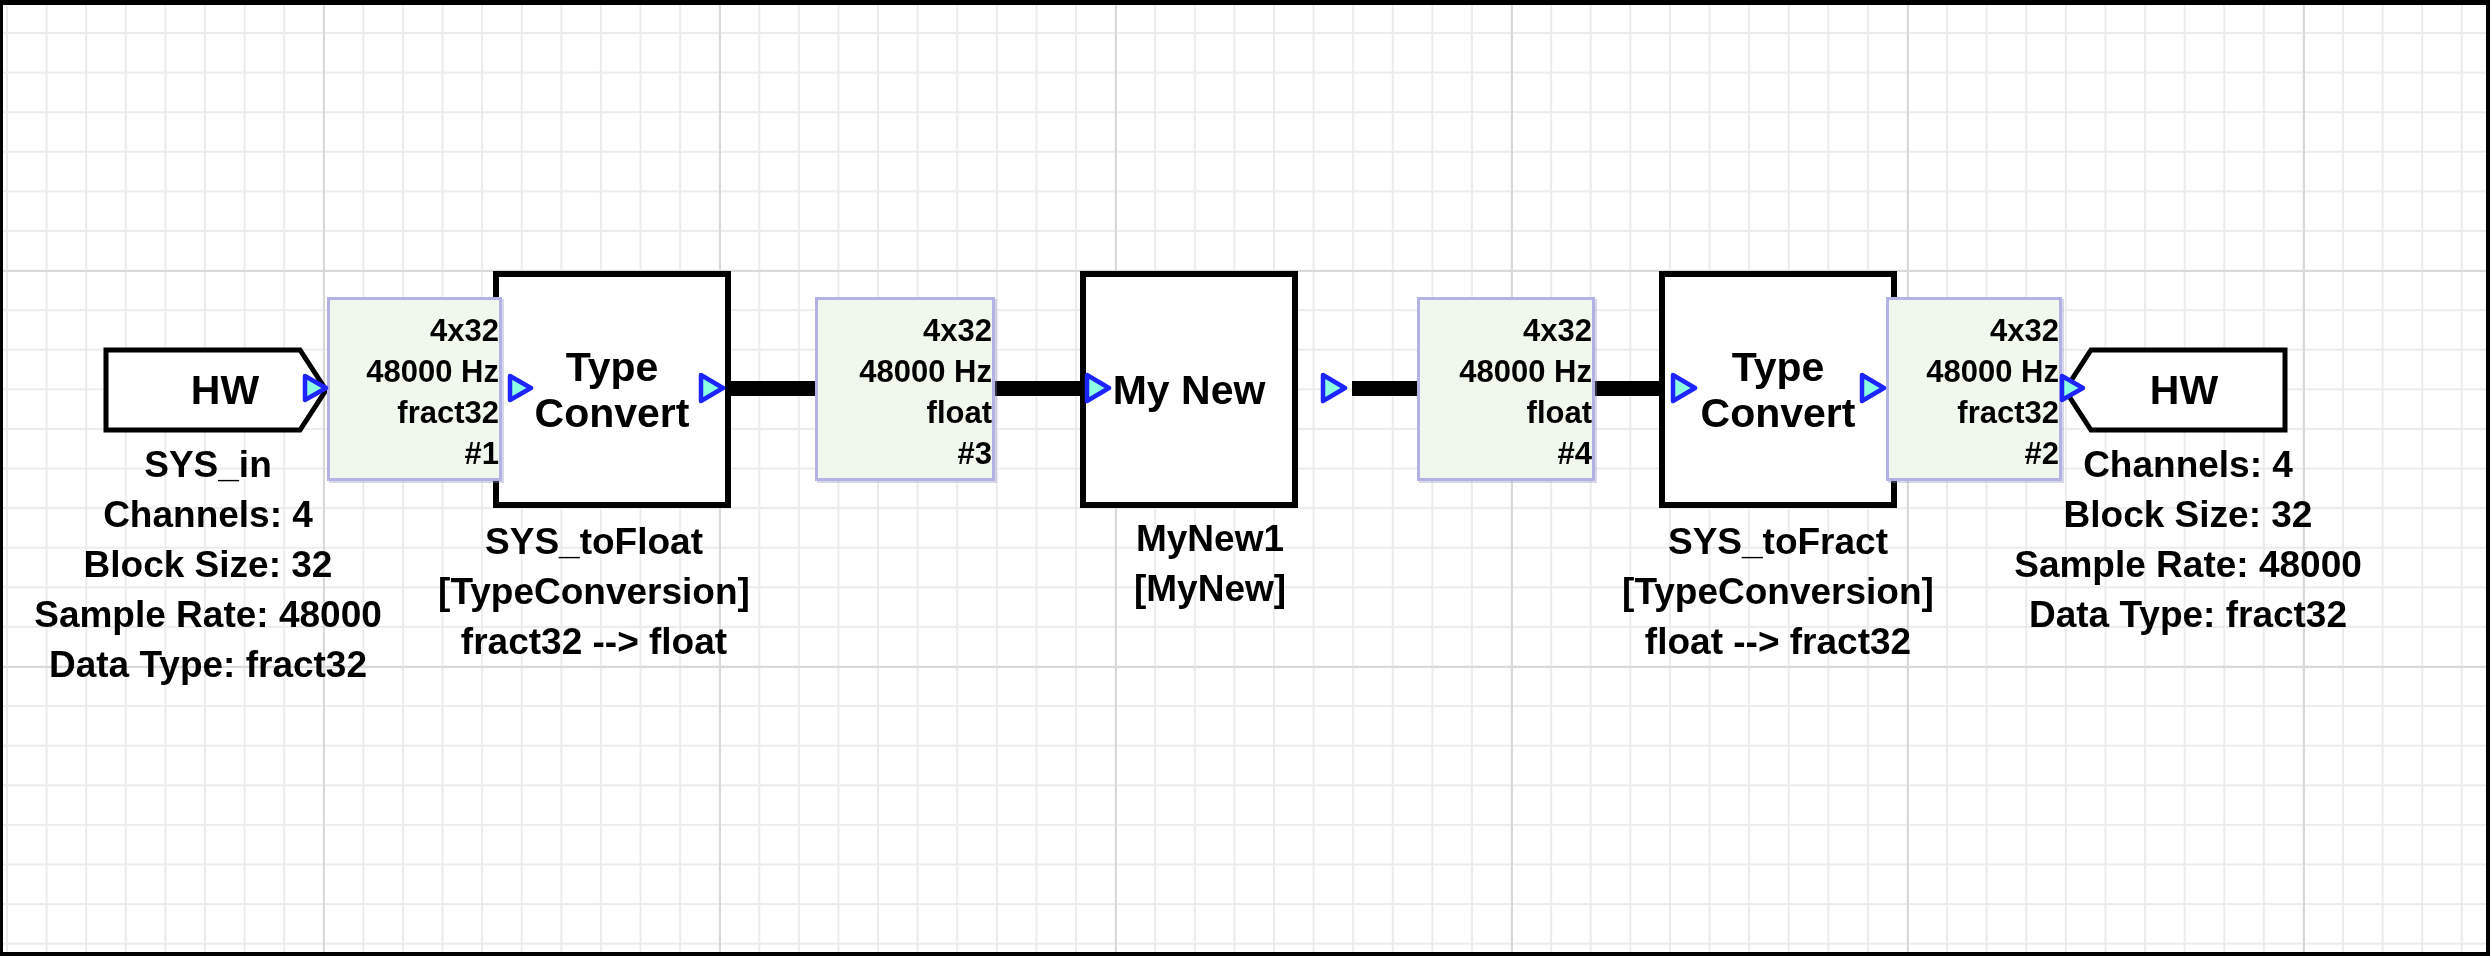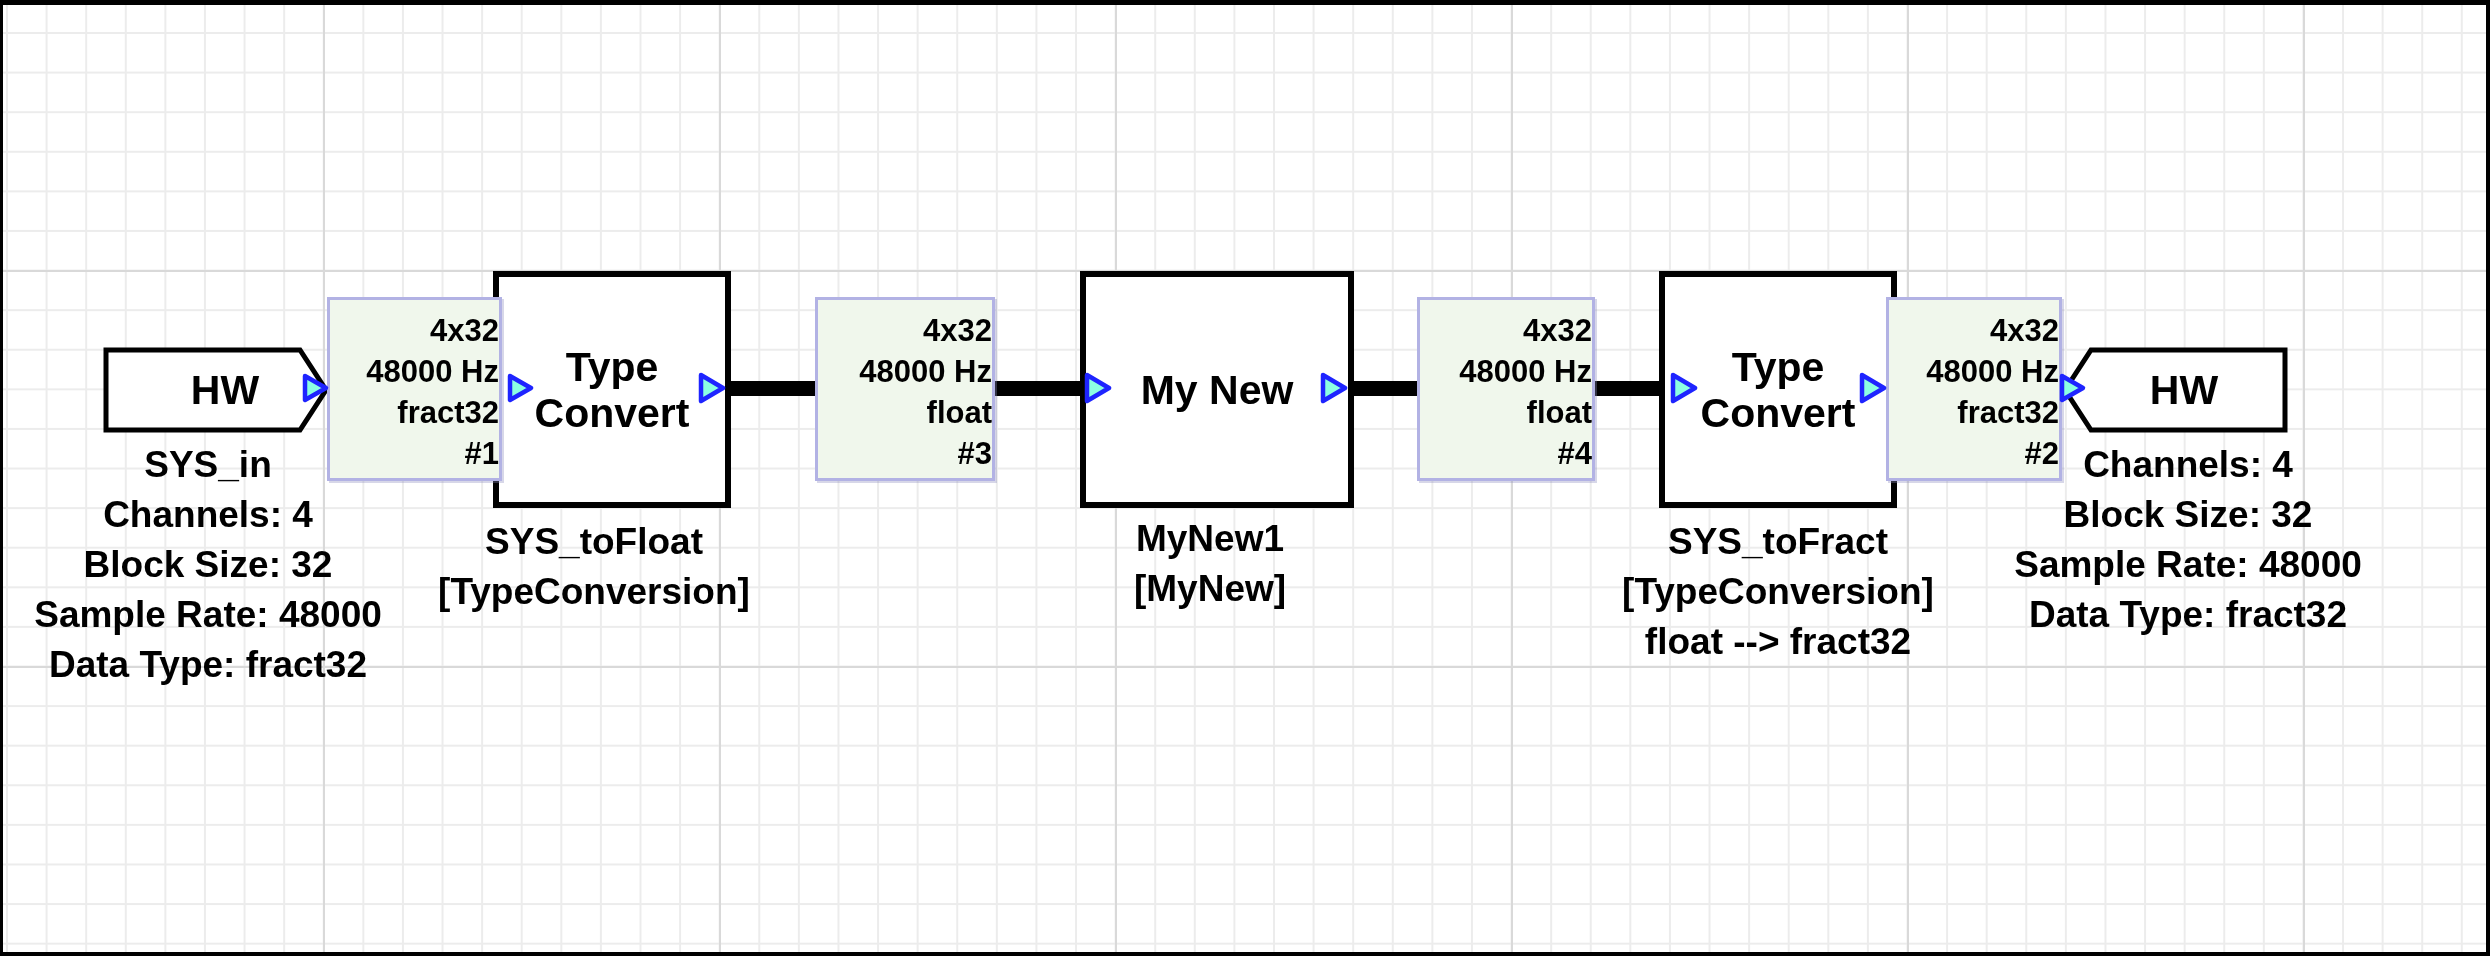--- a/index.html
+++ b/index.html
@@ -72,21 +72,21 @@
     <polygon points="3,3 197,3 223,43 197,83 3,83" fill="#ffffff" stroke="#000000" stroke-width="5"></polygon>
   </svg>
   <div class="hw-label-wrap" style="left:103px;">
     <div class="hw-label">HW</div>
   </div>
 
   <div class="module" style="left:493px; width:238px;">
     <div class="module-label">Type Convert</div>
   </div>
 
-  <div class="module" style="left:1080px; width:274px;">
+  <div class="module" style="left:1080px; width:218px;">
     <div class="module-label" style="max-width:260px;">My New</div>
   </div>
 
   <div class="module" style="left:1659px; width:238px;">
     <div class="module-label">Type Convert</div>
   </div>
 
   <svg class="hw-shape" style="left:2062px;" viewBox="0 0 226 86">
     <polygon points="29,3 223,3 223,83 29,83 3,43" fill="#ffffff" stroke="#000000" stroke-width="5"></polygon>
   </svg>
@@ -148,20 +148,21 @@
     <div>SYS_in</div>
     <div>Channels: 4</div>
     <div>Block Size: 32</div>
     <div>Sample Rate: 48000</div>
     <div>Data Type: fract32</div>
   </div>
 
   <div class="ann" style="left:384px; top:517px;">
     <div>SYS_toFloat</div>
     <div>[TypeConversion]</div>
+    <div>fract32 --&gt; float</div>
   </div>
 
   <div class="ann" style="left:1000px; top:514px;">
     <div>MyNew1</div>
     <div>[MyNew]</div>
   </div>
 
   <div class="ann" style="left:1568px; top:517px;">
     <div>SYS_toFract</div>
     <div>[TypeConversion]</div>

